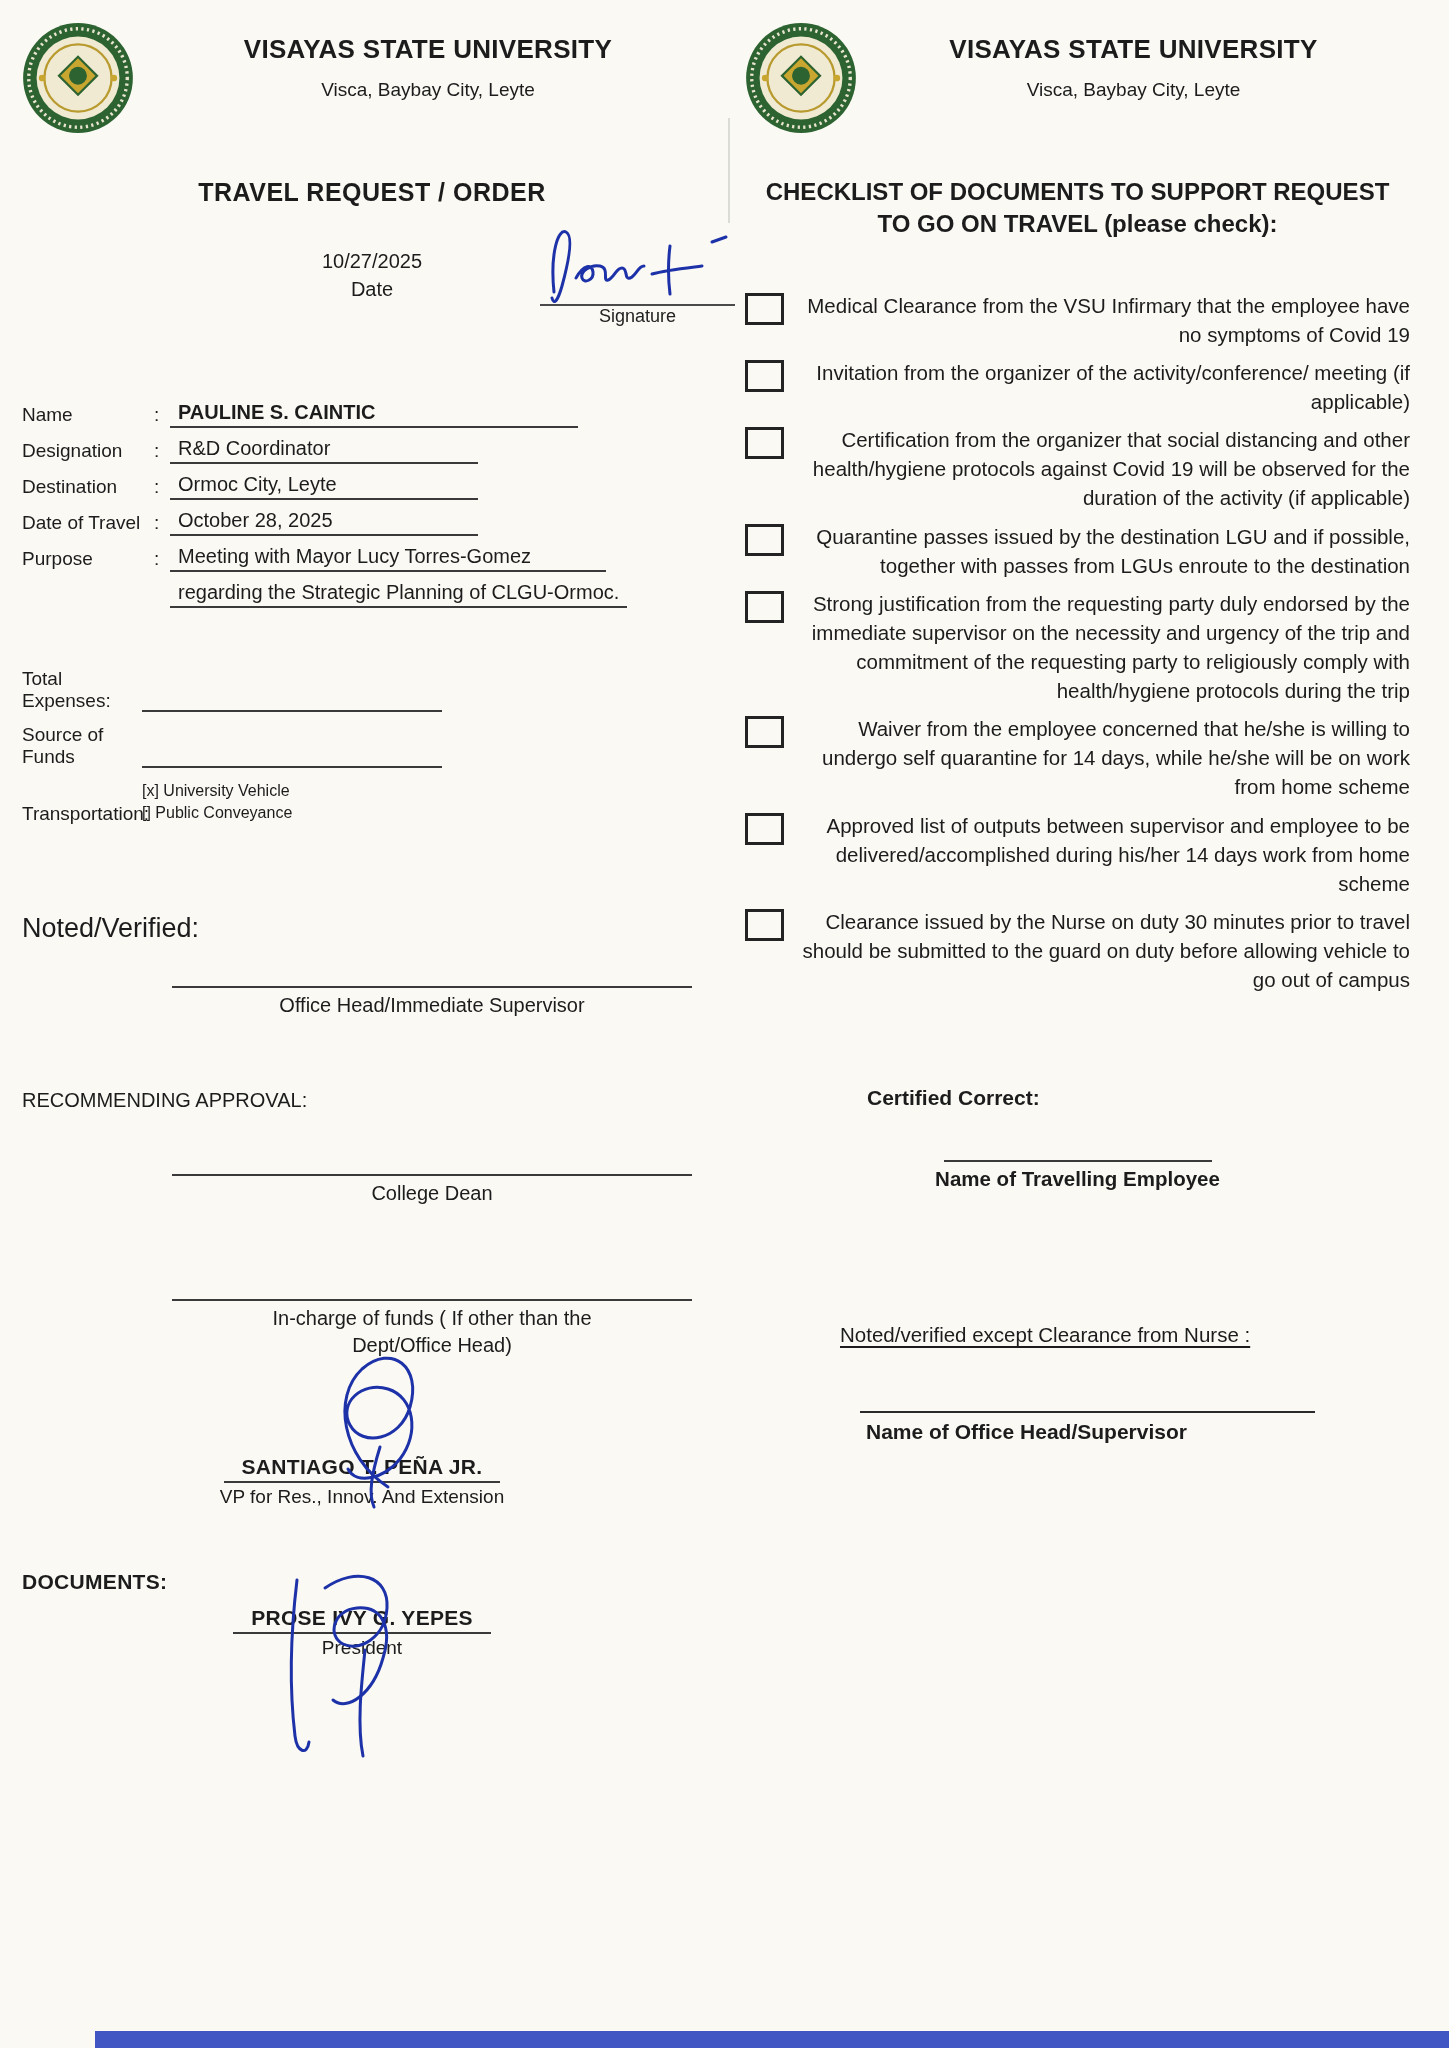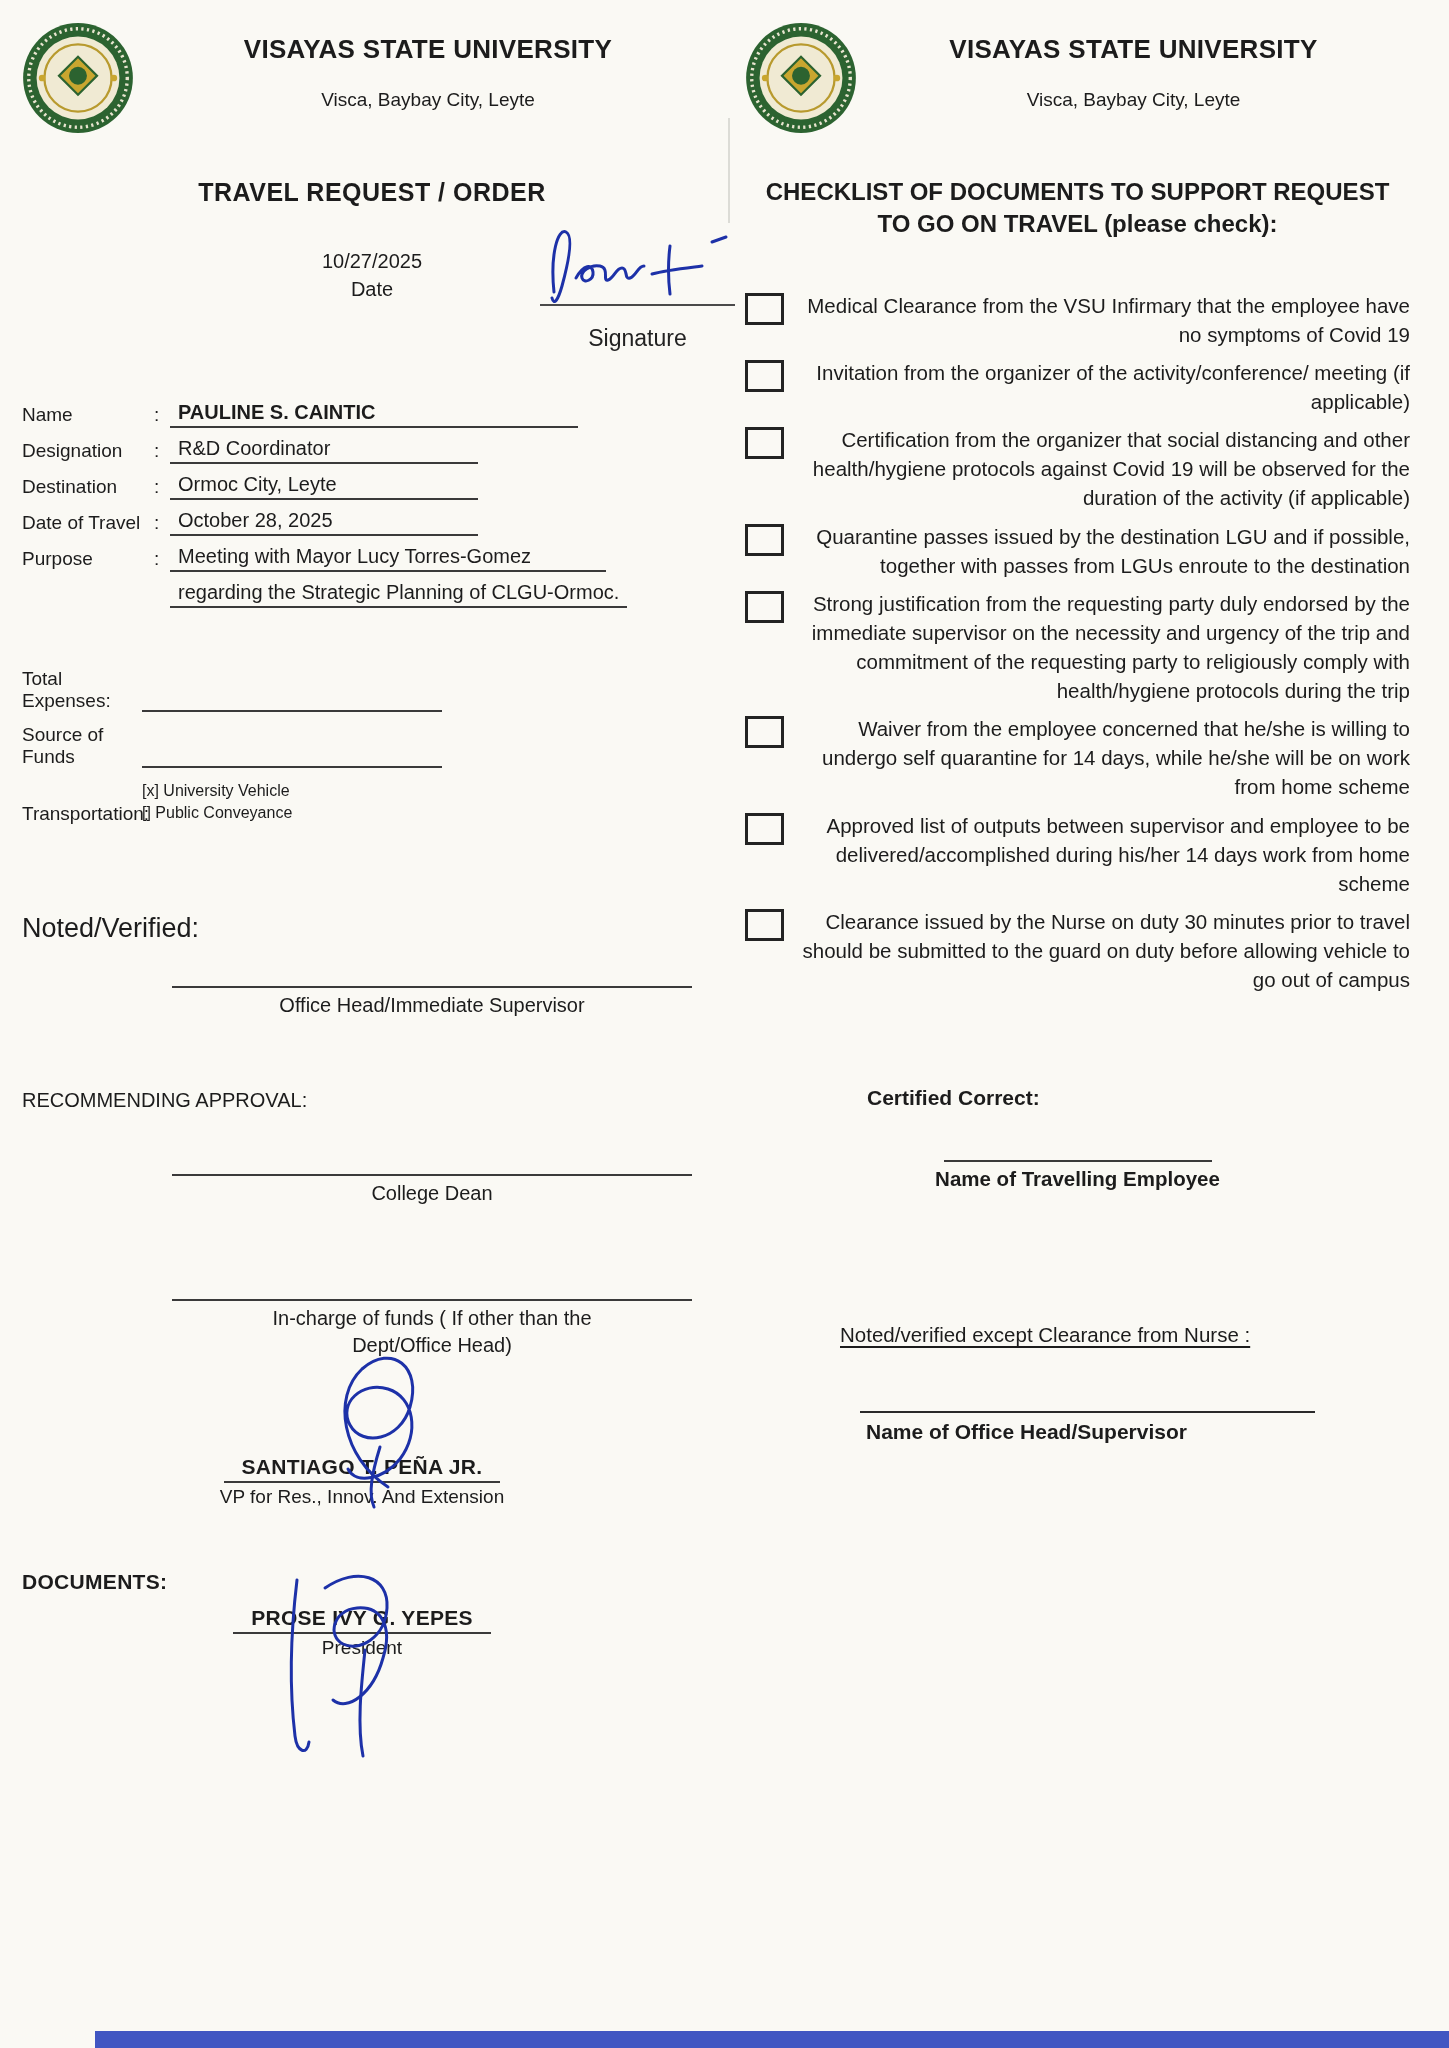--- a/index.html
+++ b/index.html
@@ -8,30 +8,30 @@
     background:#faf9f4; overflow:hidden;
     font-family:"Liberation Sans", sans-serif; color:#1c1c1c;
   }
   .col-left  { position:absolute; left:22px;  top:22px; width:700px; }
   .col-right { position:absolute; left:745px; top:22px; width:665px; }
 
   .hdr { display:flex; align-items:flex-start; }
   .seal { width:112px; height:112px; flex:0 0 auto; }
   .hdr-text { flex:1; text-align:center; padding-top:12px; }
   .uni  { font-size:26px; font-weight:bold; letter-spacing:.3px; }
-  .addr { font-size:19px; margin-top:24px; }
+  .addr { font-size:19px; margin-top:14px; }
 
   .form-title { text-align:center; font-weight:bold; font-size:25px; margin-top:44px; letter-spacing:.5px; }
 
   .date-block { text-align:center; margin-top:40px; font-size:20px; line-height:1.4; }
 
   .sig-block { position:absolute; left:518px; top:198px; width:195px; text-align:center; }
   .sig-block svg { display:block; margin:0 auto; }
   .sig-line { border-top:2px solid #4a4a4a; margin-top:-4px; }
-  .sig-cap  { font-size:23px; padding-top:19px; color:#222; }
+  .sig-cap  { font-size:18px; padding-top:0; color:#222; }
 
   .fields { margin-top:98px; }
   .frow { display:flex; align-items:flex-end; margin-bottom:9px; }
   .flabel { width:132px; font-size:19px; padding-bottom:2px; }
   .fcolon { width:16px; font-size:19px; padding-bottom:2px; }
   .fvalue { border-bottom:2px solid #3a3a3a; padding:0 8px 2px 8px; font-size:20px; white-space:nowrap; }
   .w400 { min-width:392px; } .w300 { min-width:292px; } .w430 { min-width:420px; }
   .bold { font-weight:bold; }
 
   .money { margin-top:60px; }

